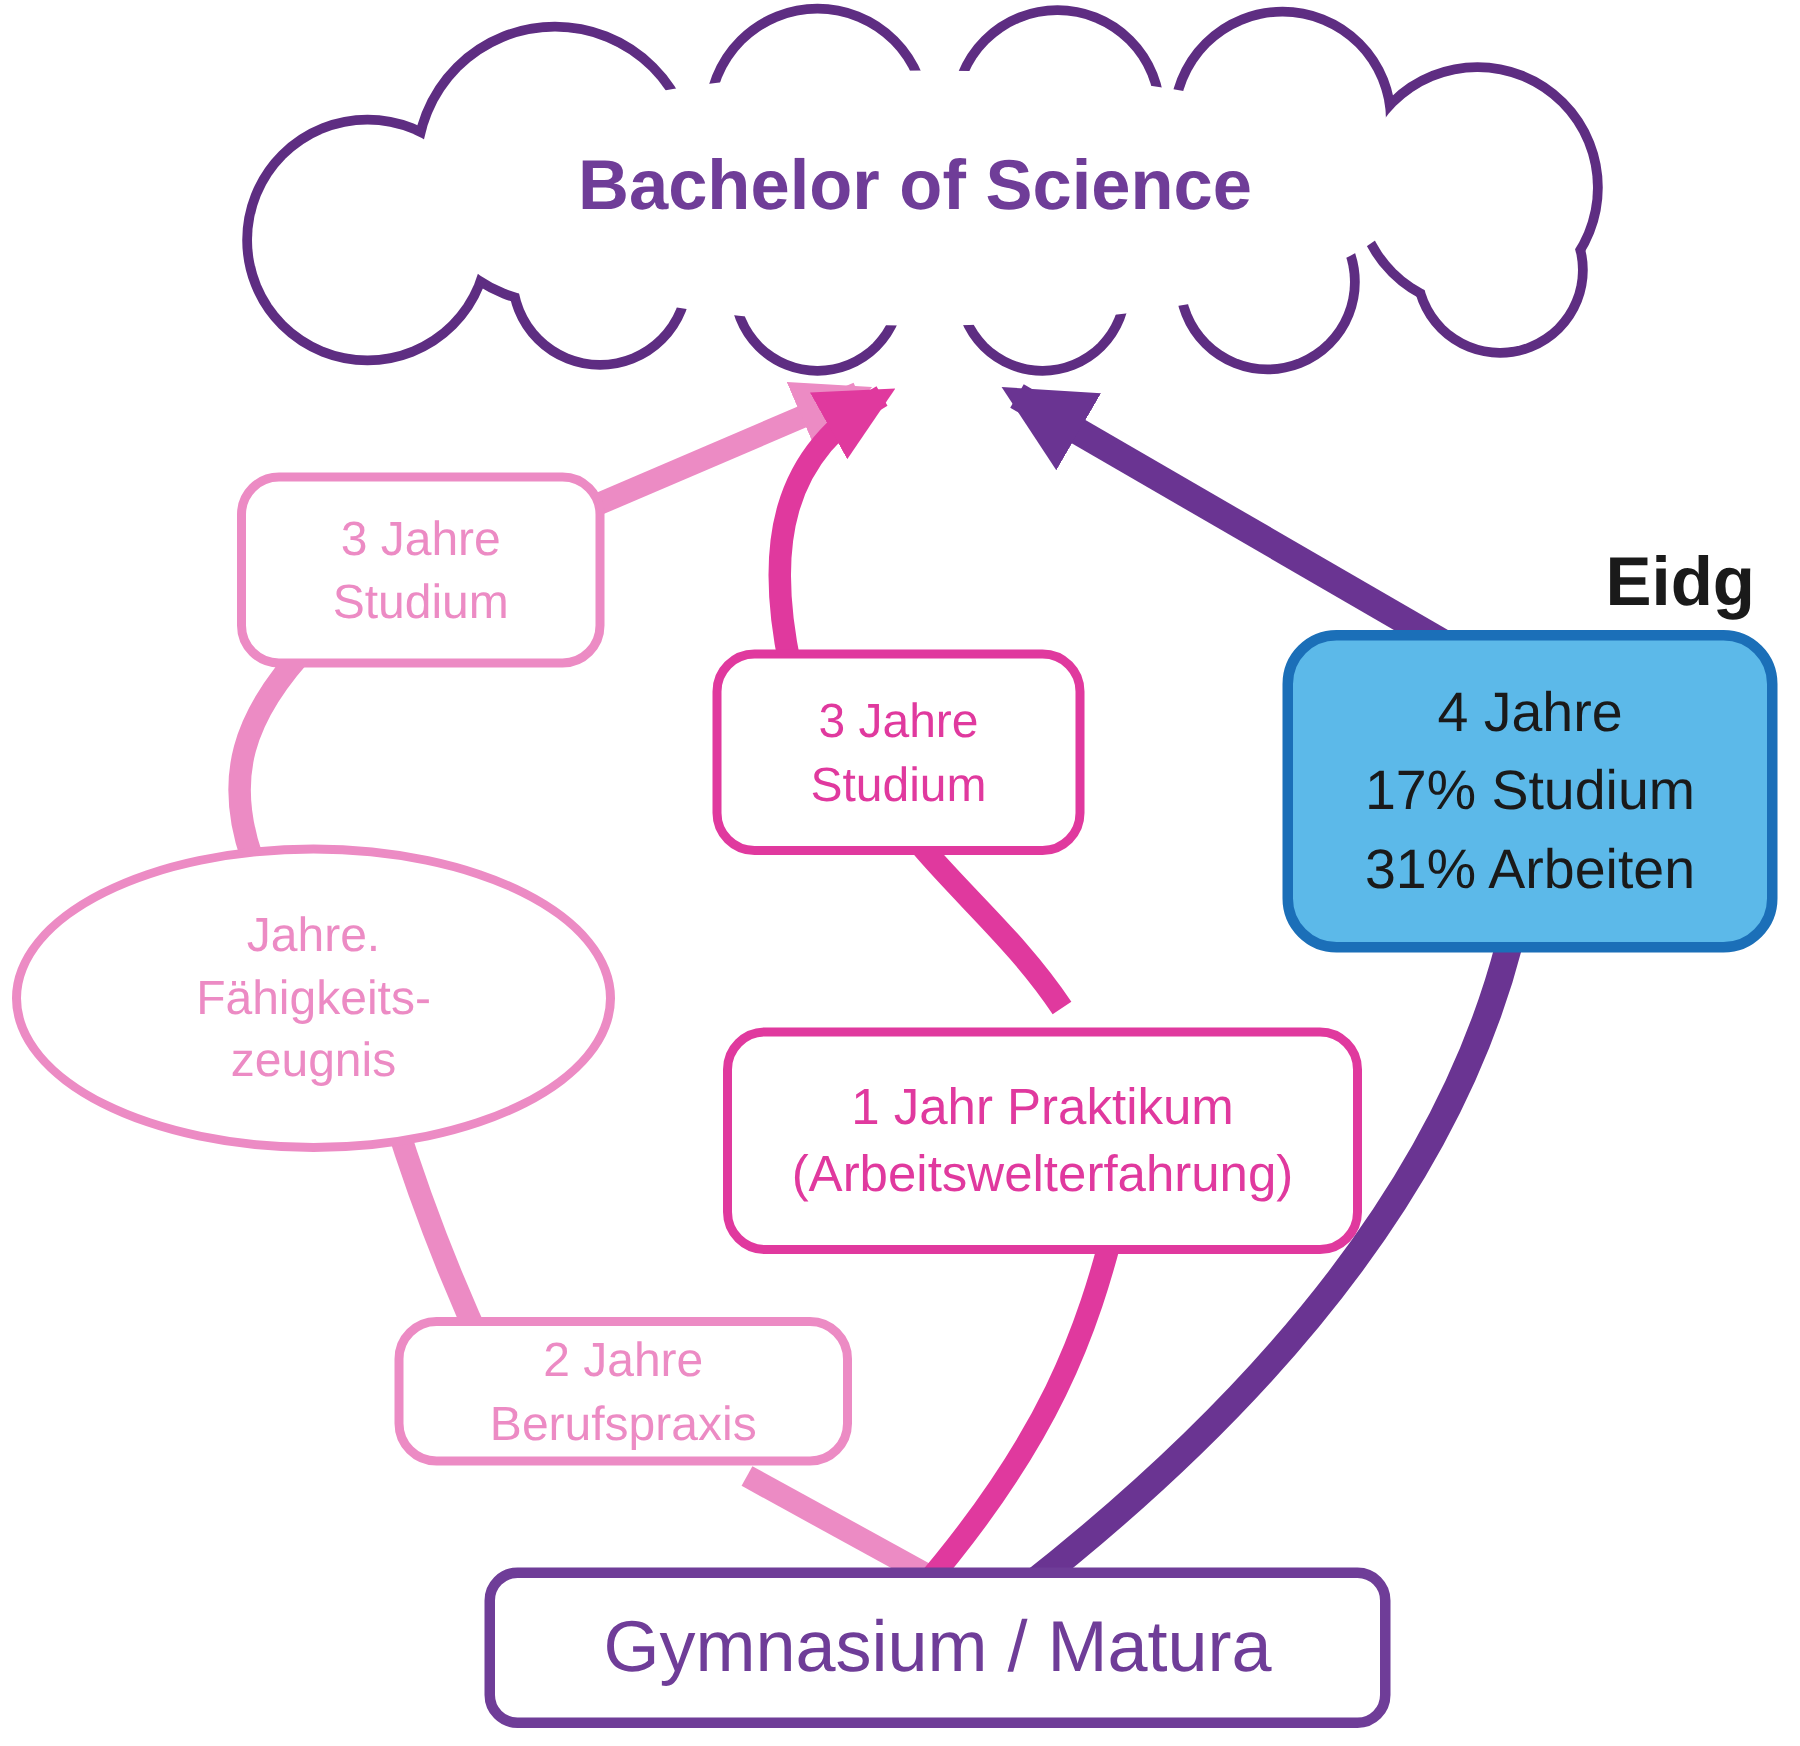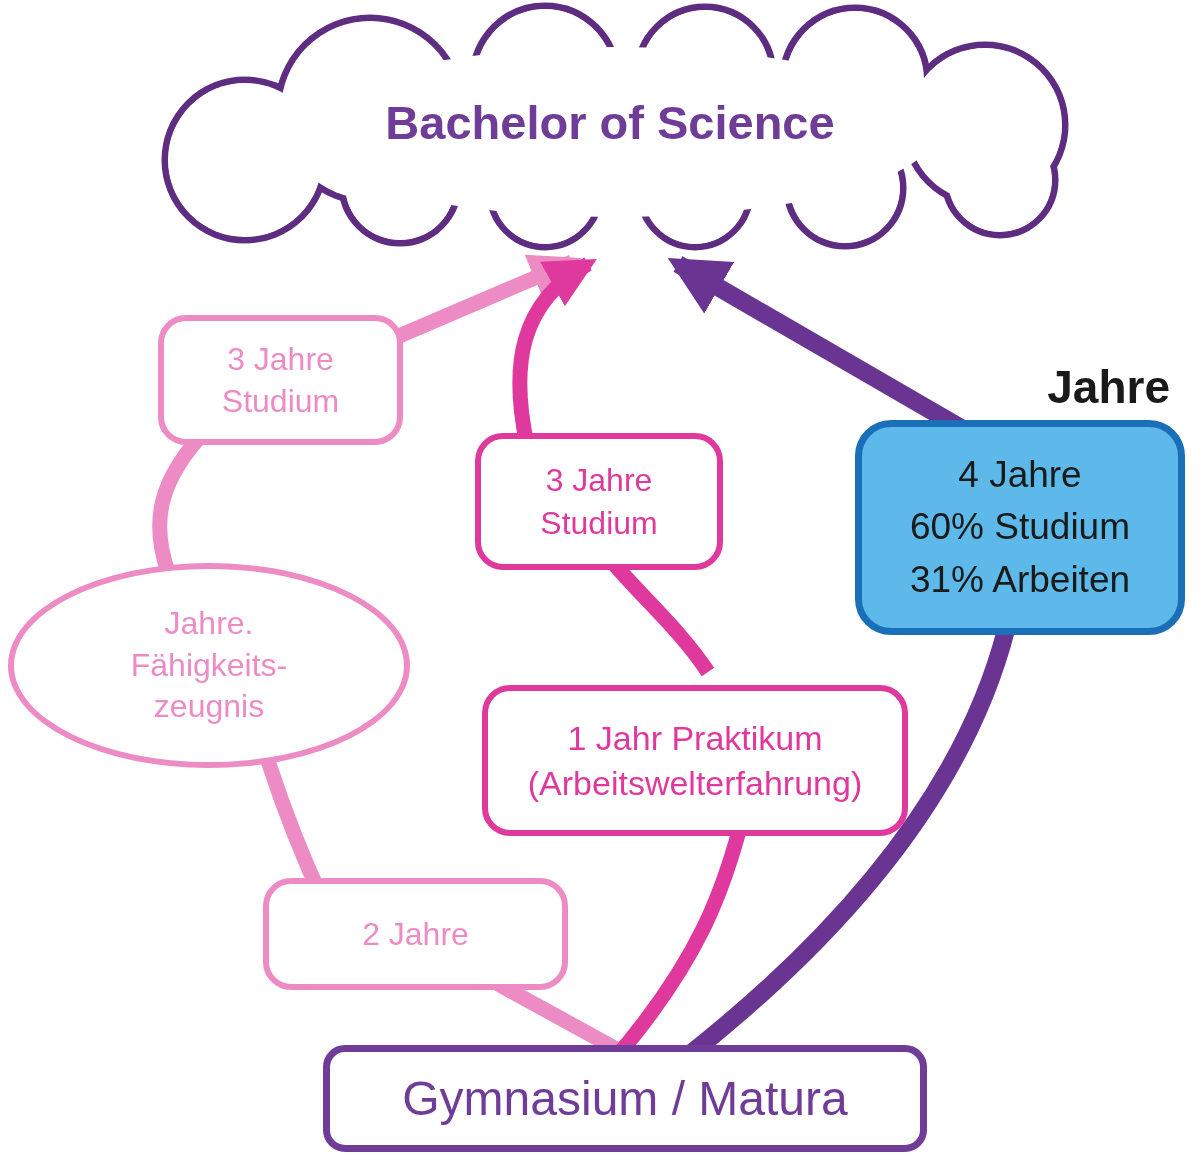--- a/index.html
+++ b/index.html
@@ -110,39 +110,40 @@
     <span class="ln">3 Jahre</span>
     <span class="ln">Studium</span>
   </div>
 
   <div class="node ellipse-node" style="left:8px;top:563px;width:402px;height:205px;">
     <span class="ln">Jahre.</span>
     <span class="ln">Fähigkeits-</span>
     <span class="ln">zeugnis</span>
   </div>
 
-  <div class="node pink-node" style="left:263px;top:878px;width:305px;height:112px;">
+  <div class="node pink-node" style="left:263px;top:878px;width:305px;height:99px;">
     <span class="ln">2 Jahre</span>
+    <span class="ln">Berufspraxis</span>
   </div>
 
   <div class="node magenta-node" style="left:475px;top:433px;width:248px;height:137px;">
     <span class="ln">3 Jahre</span>
     <span class="ln">Studium</span>
   </div>
 
   <div class="node magenta-node praktikum-node" style="left:482px;top:662px;width:426px;height:151px;">
     <span class="ln">1 Jahr Praktikum</span>
     <span class="ln">(Arbeitswelterfahrung)</span>
   </div>
 
-  <div class="pibs-title" style="left:970px;top:360px;width:200px;">Jahre</div>
+  <div class="pibs-title" style="left:970px;top:360px;width:200px;">Eidg</div>
 
   <div class="node blue-node" style="left:855px;top:420px;width:330px;height:215px;">
     <span class="ln">4 Jahre</span>
-    <span class="ln">60% Studium</span>
+    <span class="ln">17% Studium</span>
     <span class="ln">31% Arbeiten</span>
   </div>
 
   <div class="node gym-node" style="left:323px;top:1045px;width:604px;height:107px;">
     <span class="ln">Gymnasium / Matura</span>
   </div>
 
 </div>
 
 </body></html>

